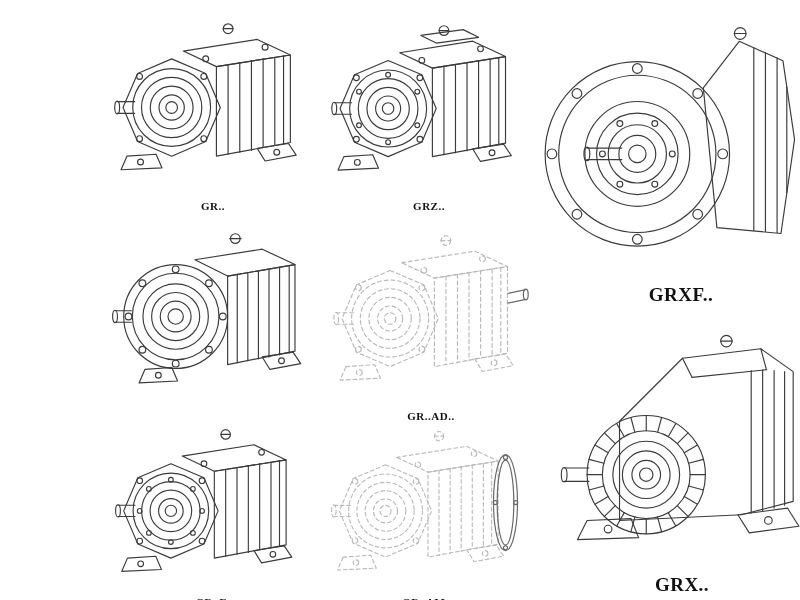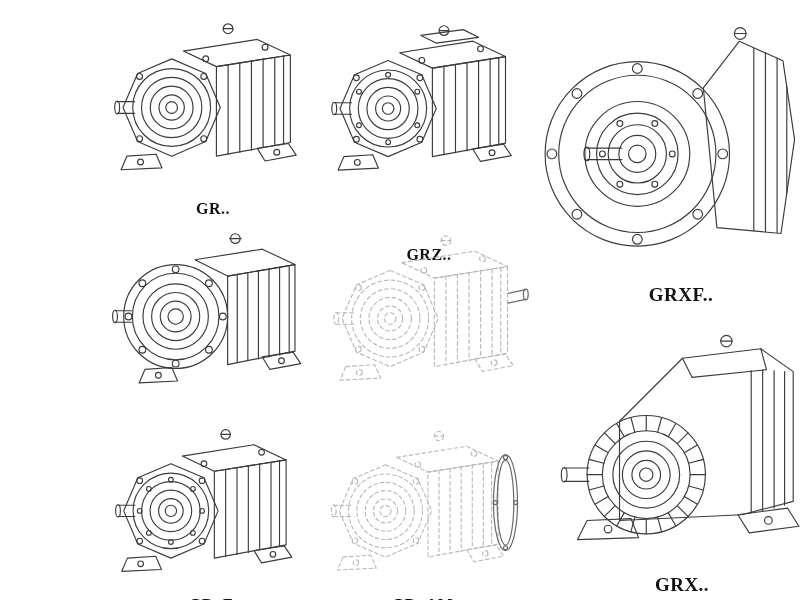--- a/index.html
+++ b/index.html
@@ -4,21 +4,21 @@
 <style>
   html,body{margin:0;padding:0;}
   body{
     width:800px;height:600px;position:relative;overflow:hidden;
     background:var(--background,#ffffff);
     font-family:"Liberation Serif", serif;
   }
   .cell{position:absolute;display:flex;flex-direction:column;align-items:center;}
   .cell svg{display:block;}
   .caption{
-    font-weight:bold;font-size:16px;letter-spacing:.5px;
+    font-weight:bold;font-size:11px;letter-spacing:.5px;
     color:var(--label,#111111);margin-top:2px;text-align:center;width:100%;
   }
   .caption-lg{font-size:19px;}
   .draw{stroke:var(--line,#3b3b3b);fill:none;stroke-width:1.2;stroke-linejoin:round;stroke-linecap:round;}
   .ghost{stroke:var(--ghost,#b9b9b9);stroke-dasharray:4 3;}
   .accent{stroke:var(--accent,#6a6a6a);fill:none;stroke-width:1.3;}
   .defs-holder{position:absolute;width:0;height:0;overflow:hidden;}
 </style>
 </head>
 <body>
@@ -59,21 +59,21 @@
   </defs>
 </svg>
 
 <figure class="cell" style="left:68px;top:2px;width:210px;">
   <svg width="205" height="180" viewBox="0 0 210 185">
     <use href="#gbx-base" class="draw"></use>
   </svg>
   <figcaption class="caption">GR..</figcaption>
 </figure>
 
-<figure class="cell" style="left:284px;top:4px;width:210px;gap:46px;">
+<figure class="cell" style="left:284px;top:4px;width:210px;">
   <svg width="205" height="178" viewBox="0 0 210 185">
     <use href="#gbx-base" class="draw"></use>
     <g class="draw">
       <polygon points="96,16 140,10 156,18 112,24"></polygon>
       <circle cx="92.3" cy="109.5" r="2.5"></circle>
       <circle cx="62" cy="127" r="2.5"></circle>
       <circle cx="31.7" cy="109.5" r="2.5"></circle>
       <circle cx="31.7" cy="74.5" r="2.5"></circle>
       <circle cx="62" cy="57" r="2.5"></circle>
       <circle cx="92.3" cy="74.5" r="2.5"></circle>
@@ -161,20 +161,21 @@
 
 <figure class="cell" style="left:286px;top:214px;width:210px;">
   <svg width="205" height="178" viewBox="0 0 210 185">
     <use href="#gbx-base" class="draw ghost"></use>
     <g class="accent">
       <line x1="184" y1="66" x2="203" y2="62"></line>
       <line x1="184" y1="76" x2="203" y2="72"></line>
       <ellipse cx="203" cy="67" rx="2.5" ry="5.5"></ellipse>
     </g>
   </svg>
+  <figcaption class="caption">GR..AD..</figcaption>
 </figure>
 
 <figure class="cell" style="left:66px;top:408px;width:210px;">
   <svg width="205" height="170" viewBox="0 0 210 180">
     <use href="#gbx-base" class="draw"></use>
     <g class="draw">
       <circle cx="95" cy="92" r="2.5"></circle>
       <circle cx="85.3" cy="115.3" r="2.5"></circle>
       <circle cx="62" cy="125" r="2.5"></circle>
       <circle cx="38.7" cy="115.3" r="2.5"></circle>

